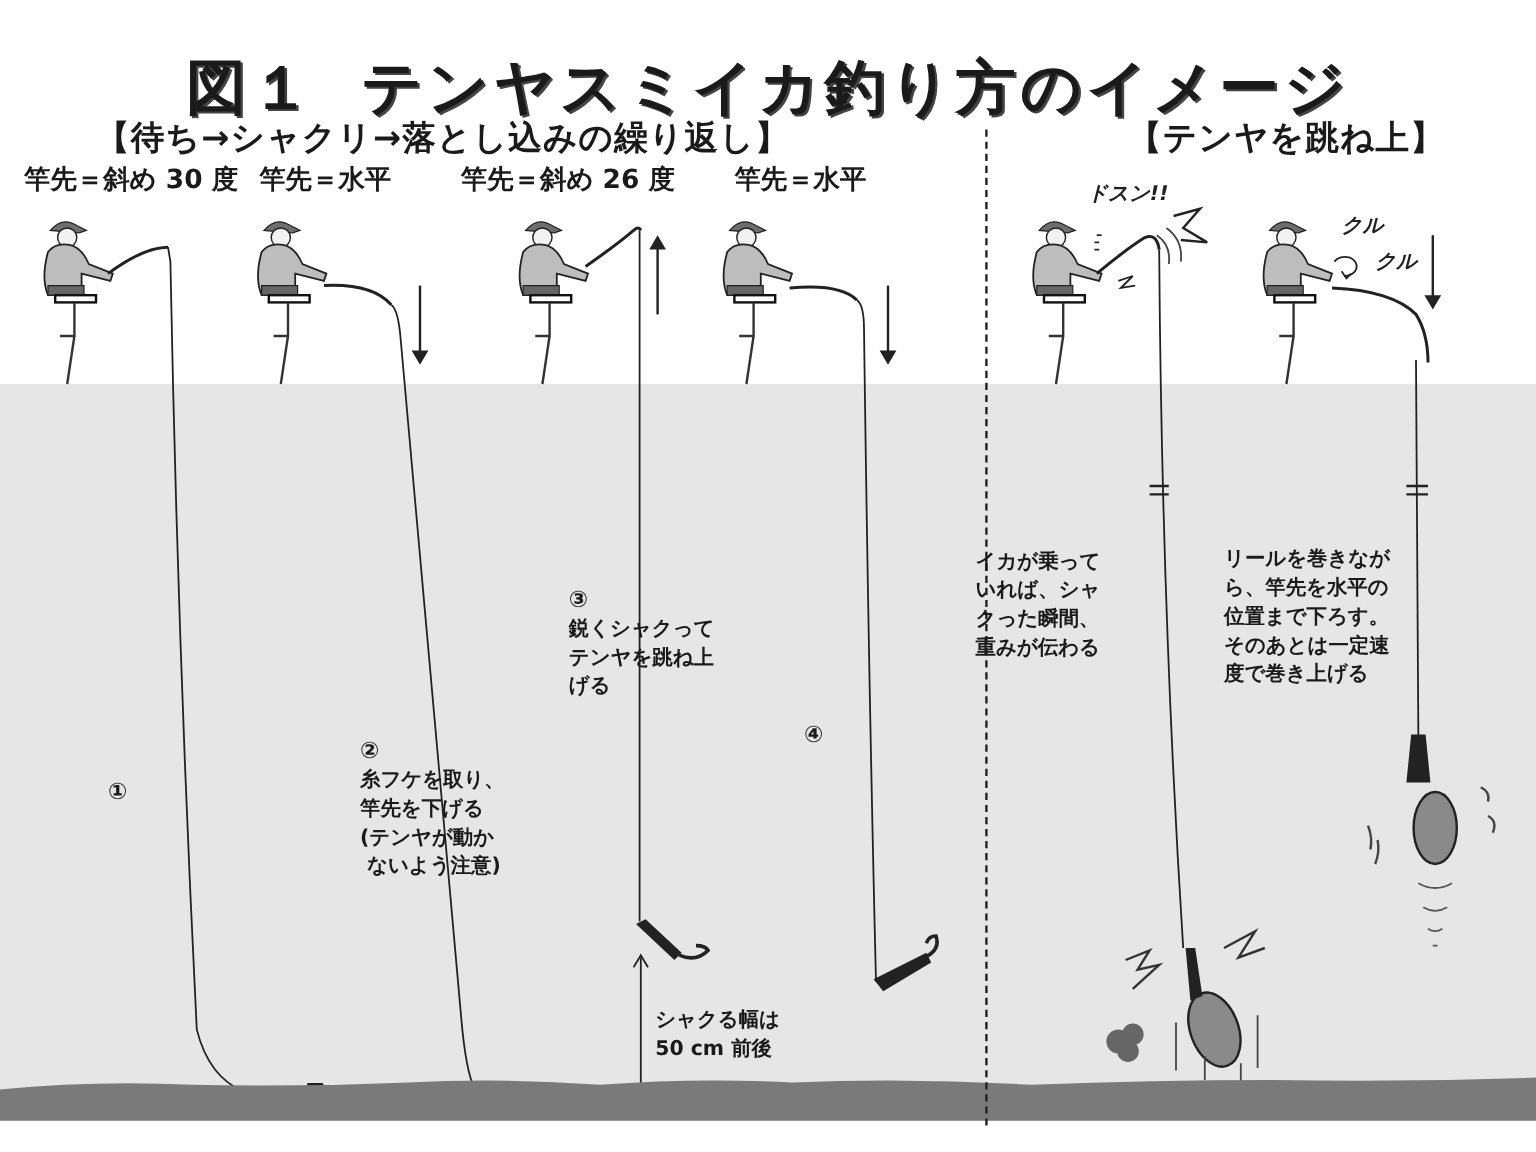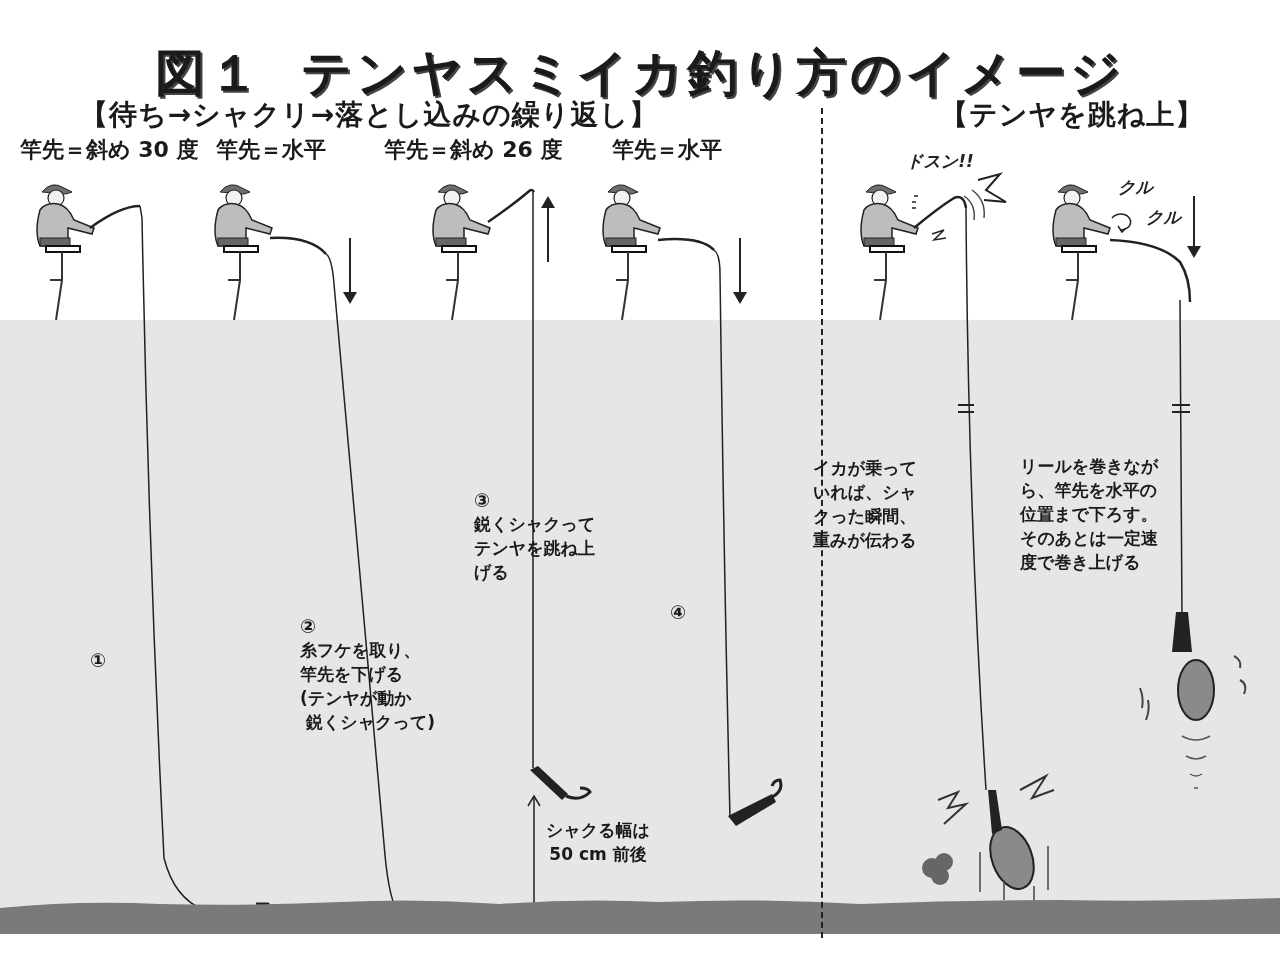--- a/index.html
+++ b/index.html
@@ -150,32 +150,32 @@
 <div class="pos-label" style="left:384px;">竿先＝斜め 26 度</div>
 <div class="pos-label" style="left:612px;">竿先＝水平</div>
 
 <div class="note" style="left:90px;top:600px;">
   <span class="num">①</span>
 </div>
 <div class="note" style="left:300px;top:566px;">
   <span class="num">②</span><span>糸フケを取り、
 竿先を下げる
 (テンヤが動か
- 鋭くシャクって)</span>
+ ないよう注意)</span>
 </div>
 <div class="note" style="left:474px;top:440px;">
   <span class="num">③</span><span>鋭くシャクって
 テンヤを跳ね上
 げる</span>
 </div>
 <div class="note" style="left:670px;top:552px;">
   <span class="num">④</span>
 </div>
 
-<div class="note" style="left:546px;top:818px;text-align:center;">シャクる幅は
+<div class="note" style="left:546px;top:838px;">シャクる幅は
 50 cm 前後</div>
 
 <div class="note" style="left:813px;top:456px;">イカが乗って
 いれば、シャ
 クった瞬間、
 重みが伝わる</div>
 <div class="note" style="left:1020px;top:430px;margin-top:24px;">リールを巻きなが
 ら、竿先を水平の
 位置まで下ろす。
 そのあとは一定速

